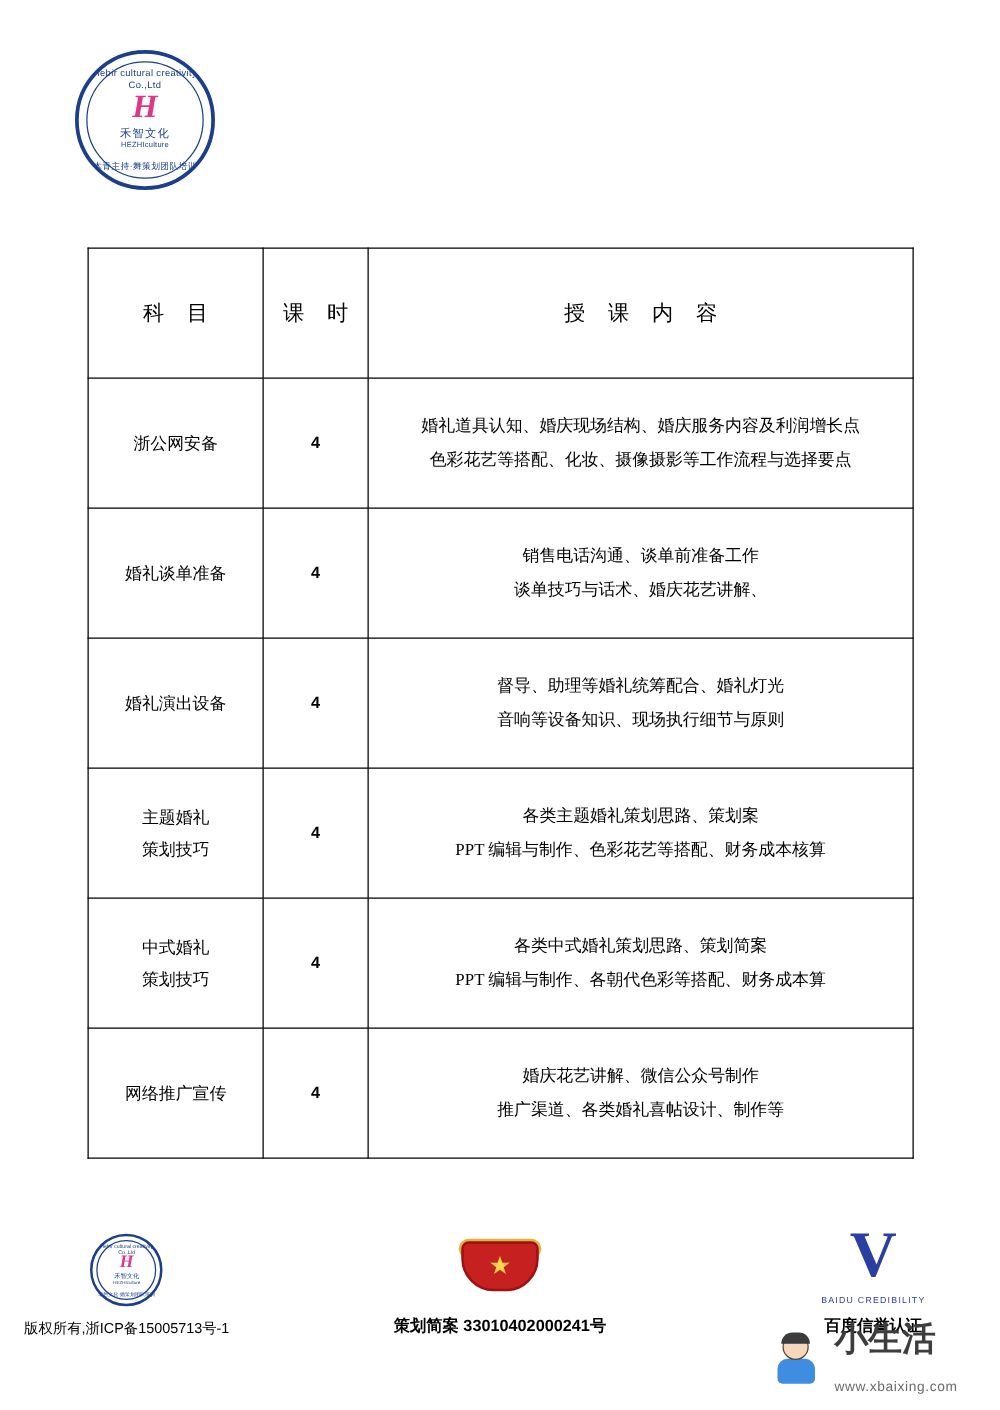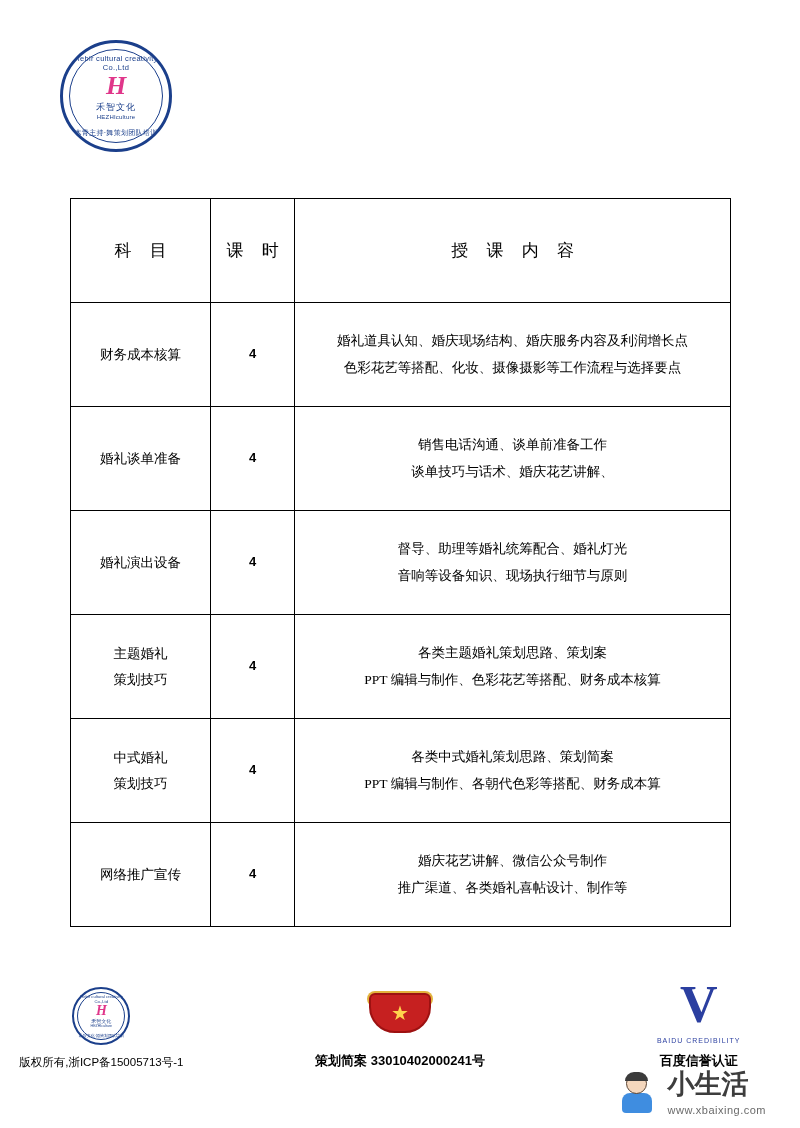--- a/index.html
+++ b/index.html
@@ -267,21 +267,21 @@
     font-size: 27px;
     font-weight: bold;
     color: #3d3d3d;
     font-family: "DejaVu Serif", serif;
   }
   .wm-sub {
     font-size: 11px;
     color: #6a6a6a;
     font-family: "Liberation Sans", sans-serif;
     letter-spacing: 0.5px;
-    margin-top: 8px;
+    margin-top: 20px;
   }
 </style>
 </head>
 <body>
 
 <div class="header">
   <div class="logo-badge">
     <div class="ring-inner"></div>
     <div class="logo-arc-top">Hebir cultural creativity Co.,Ltd</div>
     <div class="logo-core">
@@ -302,21 +302,21 @@
     </colgroup>
     <thead>
       <tr>
         <th>科 目</th>
         <th>课 时</th>
         <th>授 课 内 容</th>
       </tr>
     </thead>
     <tbody>
       <tr>
-        <td class="subject"><span>财务成本核算</span></td>
+        <td class="subject"><span>浙公网安备</span></td>
         <td class="hours">4</td>
         <td class="content">
           <div>婚礼道具认知、婚庆现场结构、婚庆服务内容及利润增长点</div>
           <div>色彩花艺等搭配、化妆、摄像摄影等工作流程与选择要点</div>
         </td>
       </tr>
       <tr>
         <td class="subject"><span>婚礼谈单准备</span></td>
         <td class="hours">4</td>
         <td class="content">

